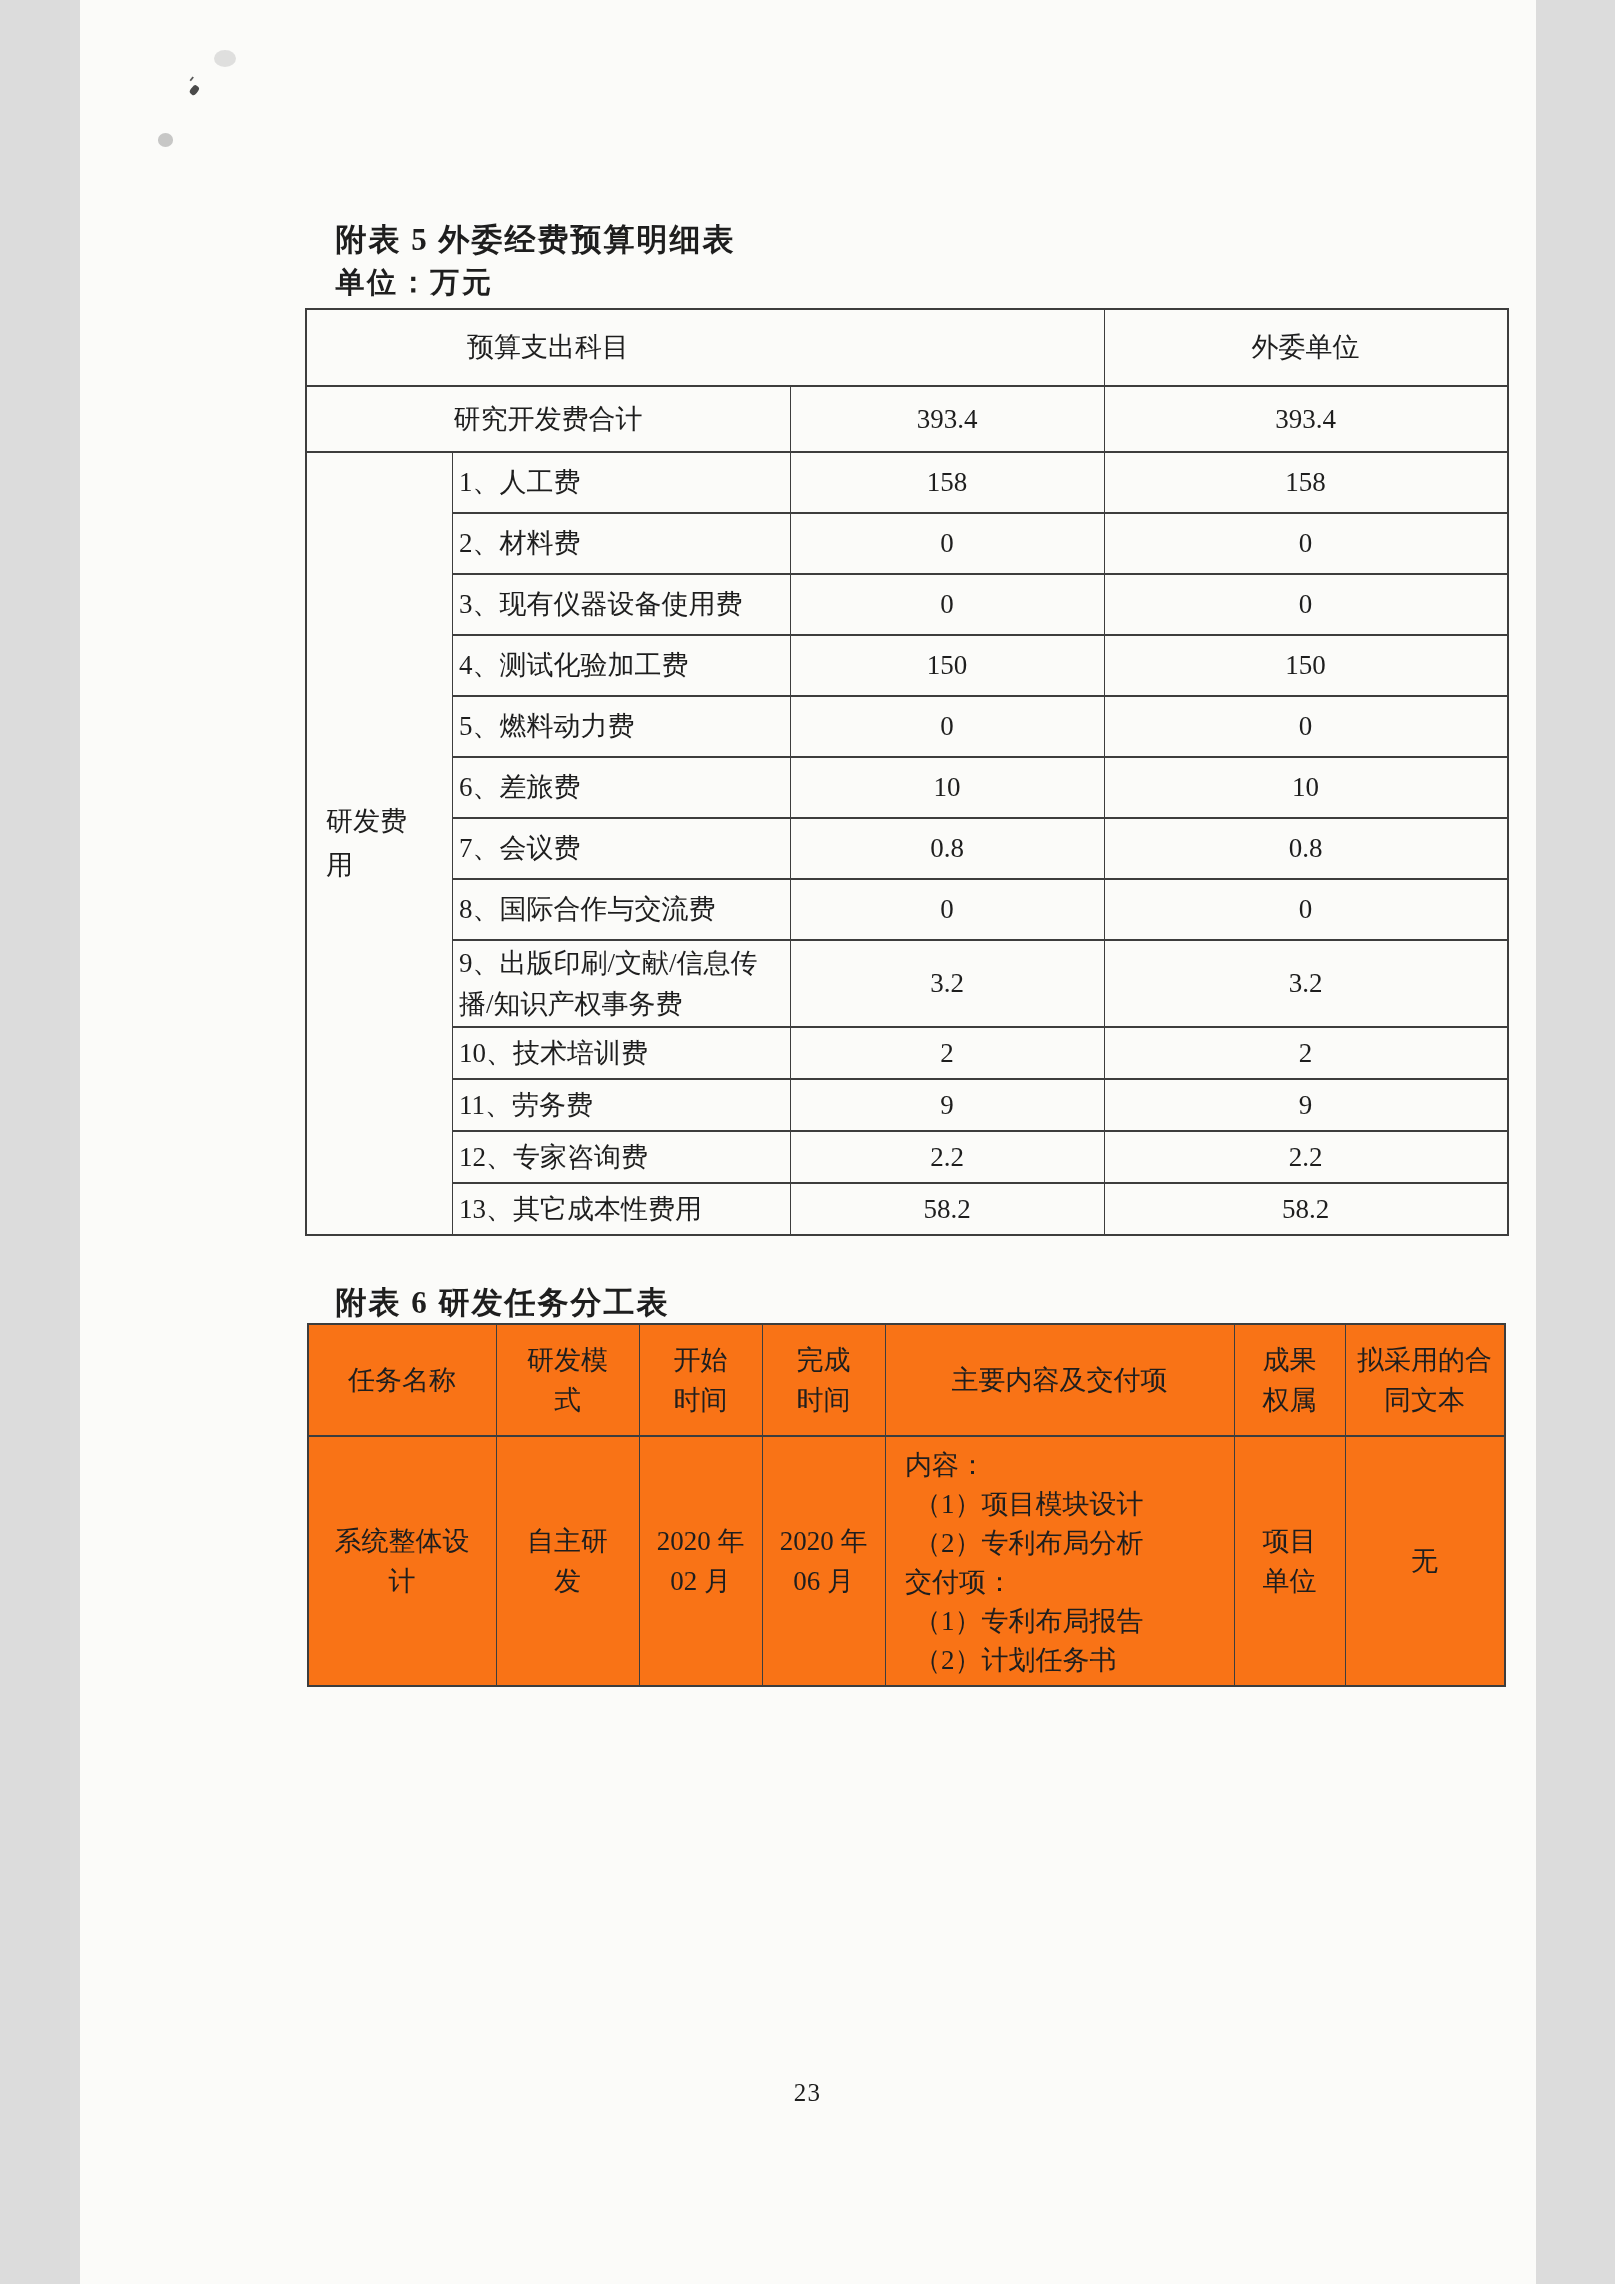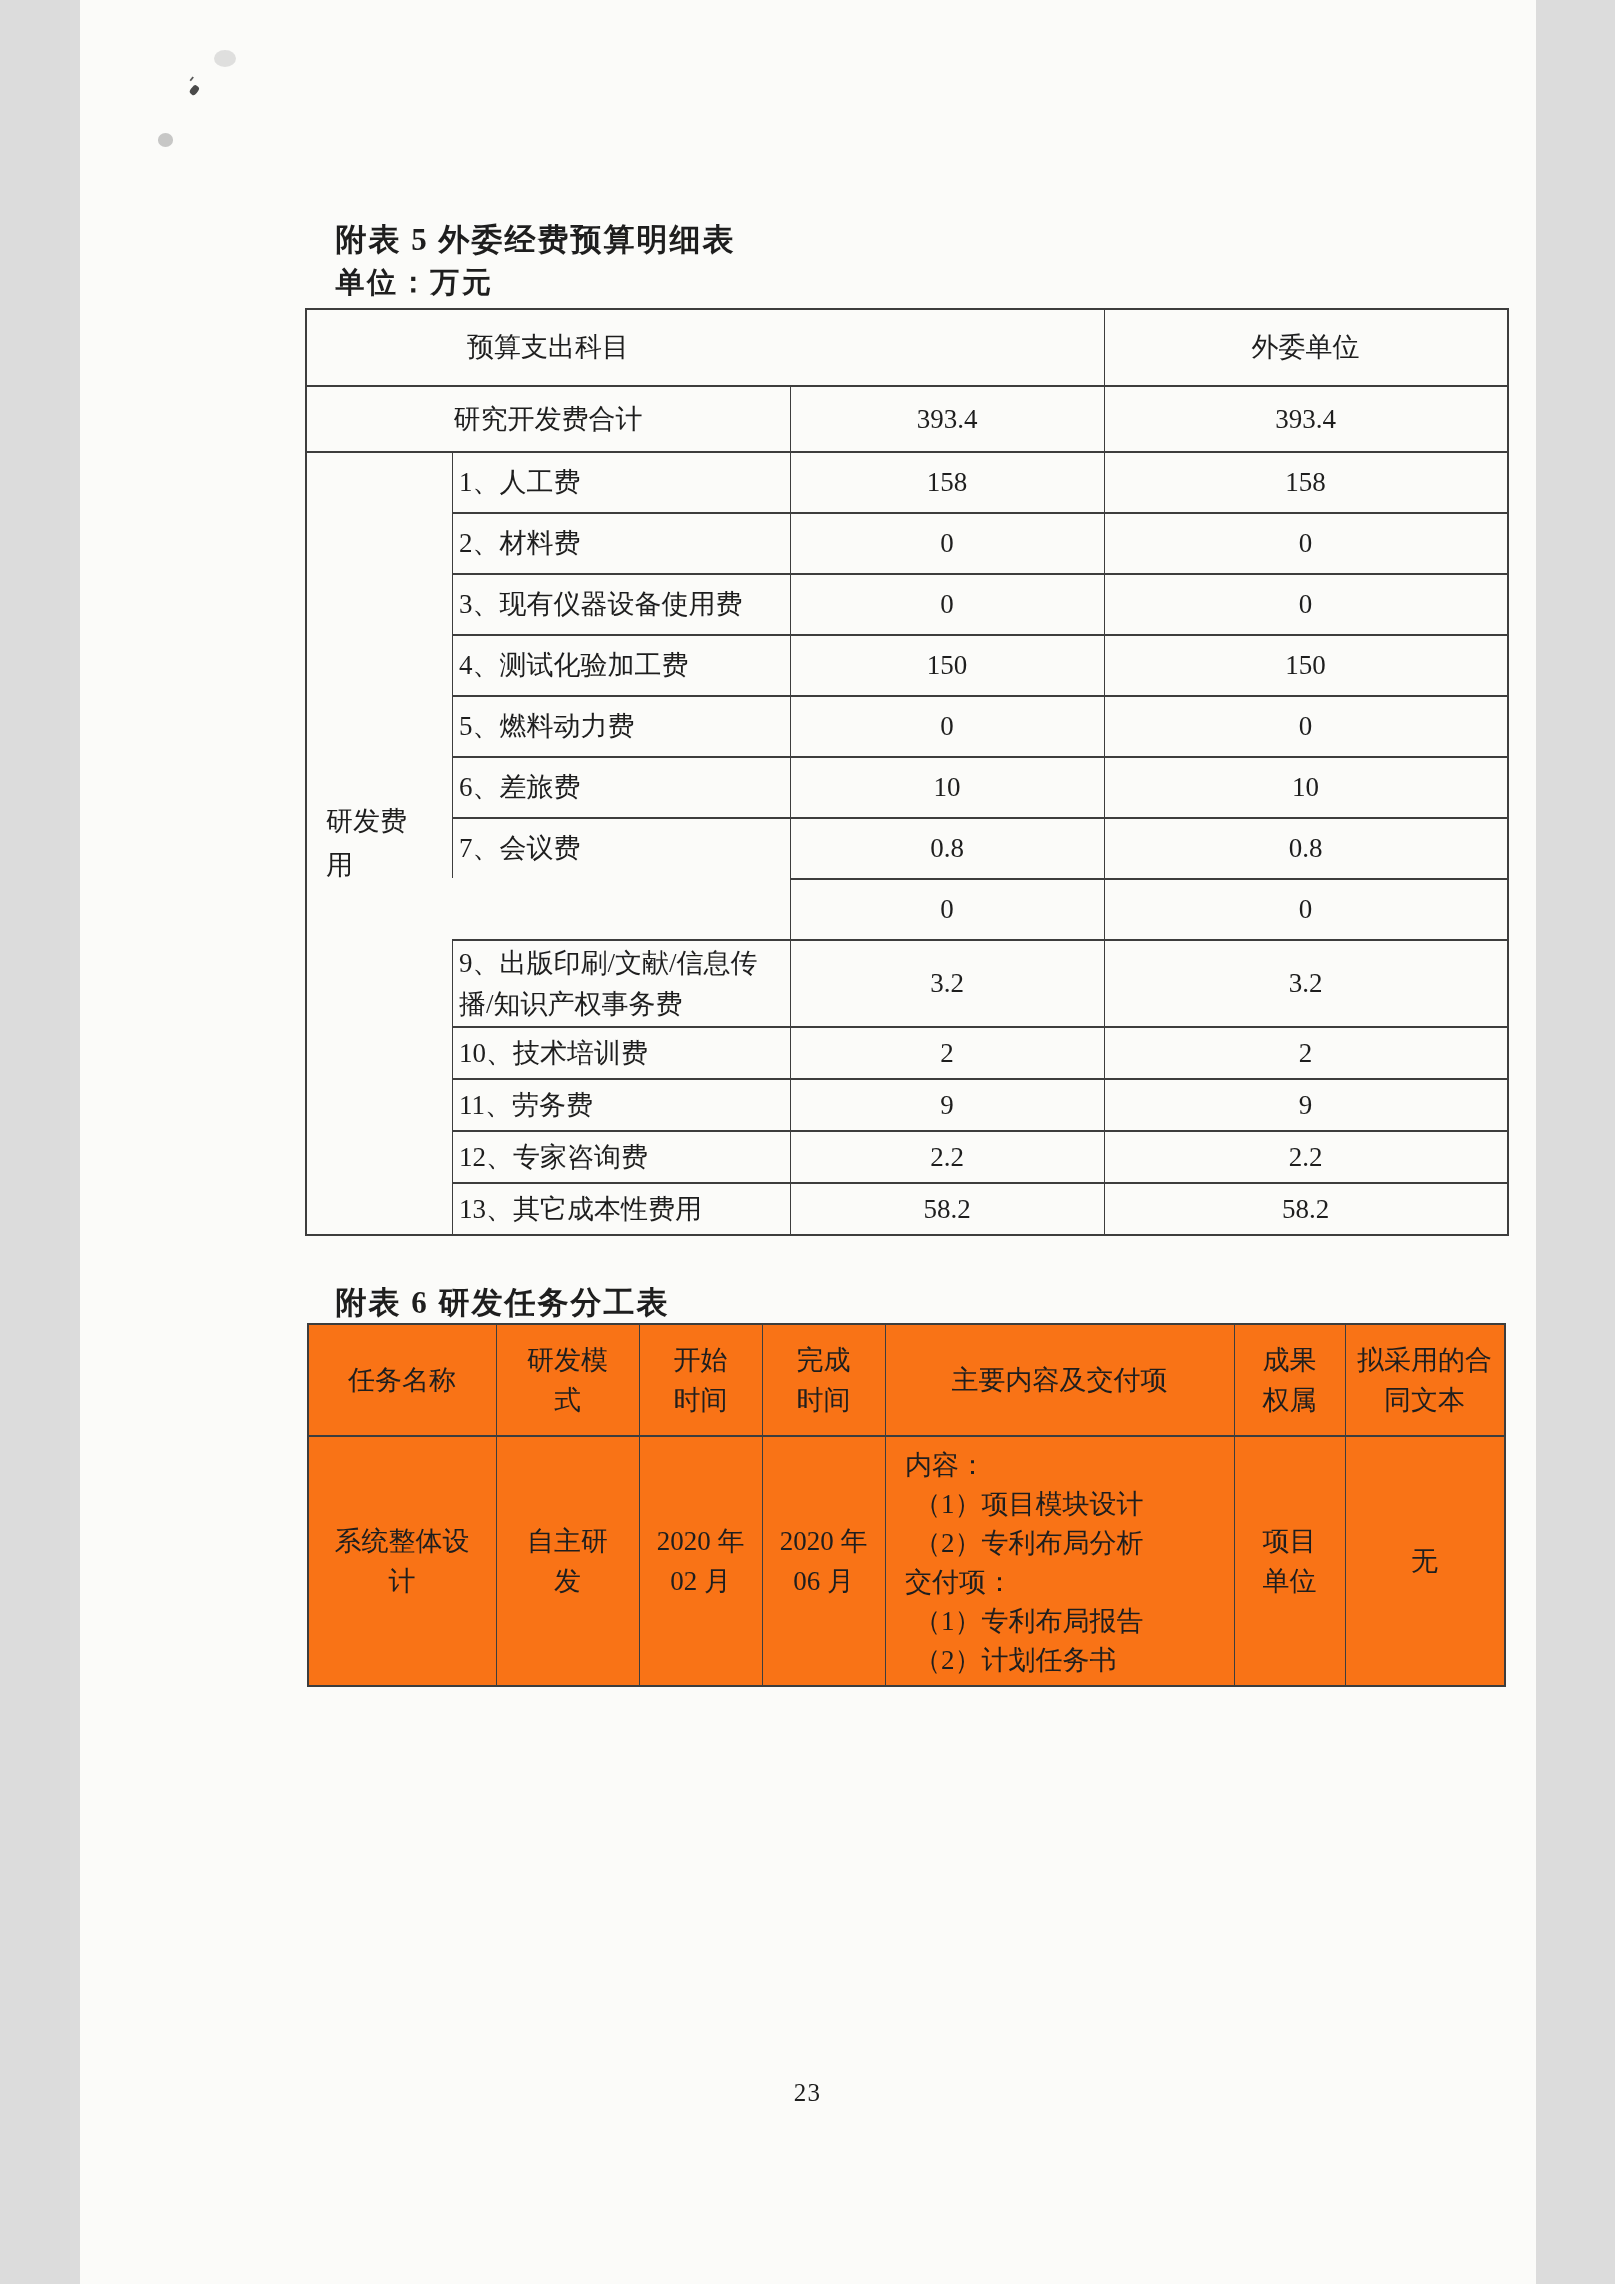--- a/index.html
+++ b/index.html
@@ -120,20 +120,21 @@
     <div class="c" style="grid-row:7;grid-column:4">0</div>
 
     <div class="c left" style="grid-row:8;grid-column:2">6、差旅费</div>
     <div class="c" style="grid-row:8;grid-column:3">10</div>
     <div class="c" style="grid-row:8;grid-column:4">10</div>
 
     <div class="c left" style="grid-row:9;grid-column:2">7、会议费</div>
     <div class="c" style="grid-row:9;grid-column:3">0.8</div>
     <div class="c" style="grid-row:9;grid-column:4">0.8</div>
 
+    <div class="c left" style="grid-row:10;grid-column:2">8、国际合作与交流费</div>
     <div class="c" style="grid-row:10;grid-column:3">0</div>
     <div class="c" style="grid-row:10;grid-column:4">0</div>
 
     <div class="c left" style="grid-row:11;grid-column:2">9、出版印刷/文献/信息传播/知识产权事务费</div>
     <div class="c" style="grid-row:11;grid-column:3">3.2</div>
     <div class="c" style="grid-row:11;grid-column:4">3.2</div>
 
     <div class="c left" style="grid-row:12;grid-column:2">10、技术培训费</div>
     <div class="c" style="grid-row:12;grid-column:3">2</div>
     <div class="c" style="grid-row:12;grid-column:4">2</div>

